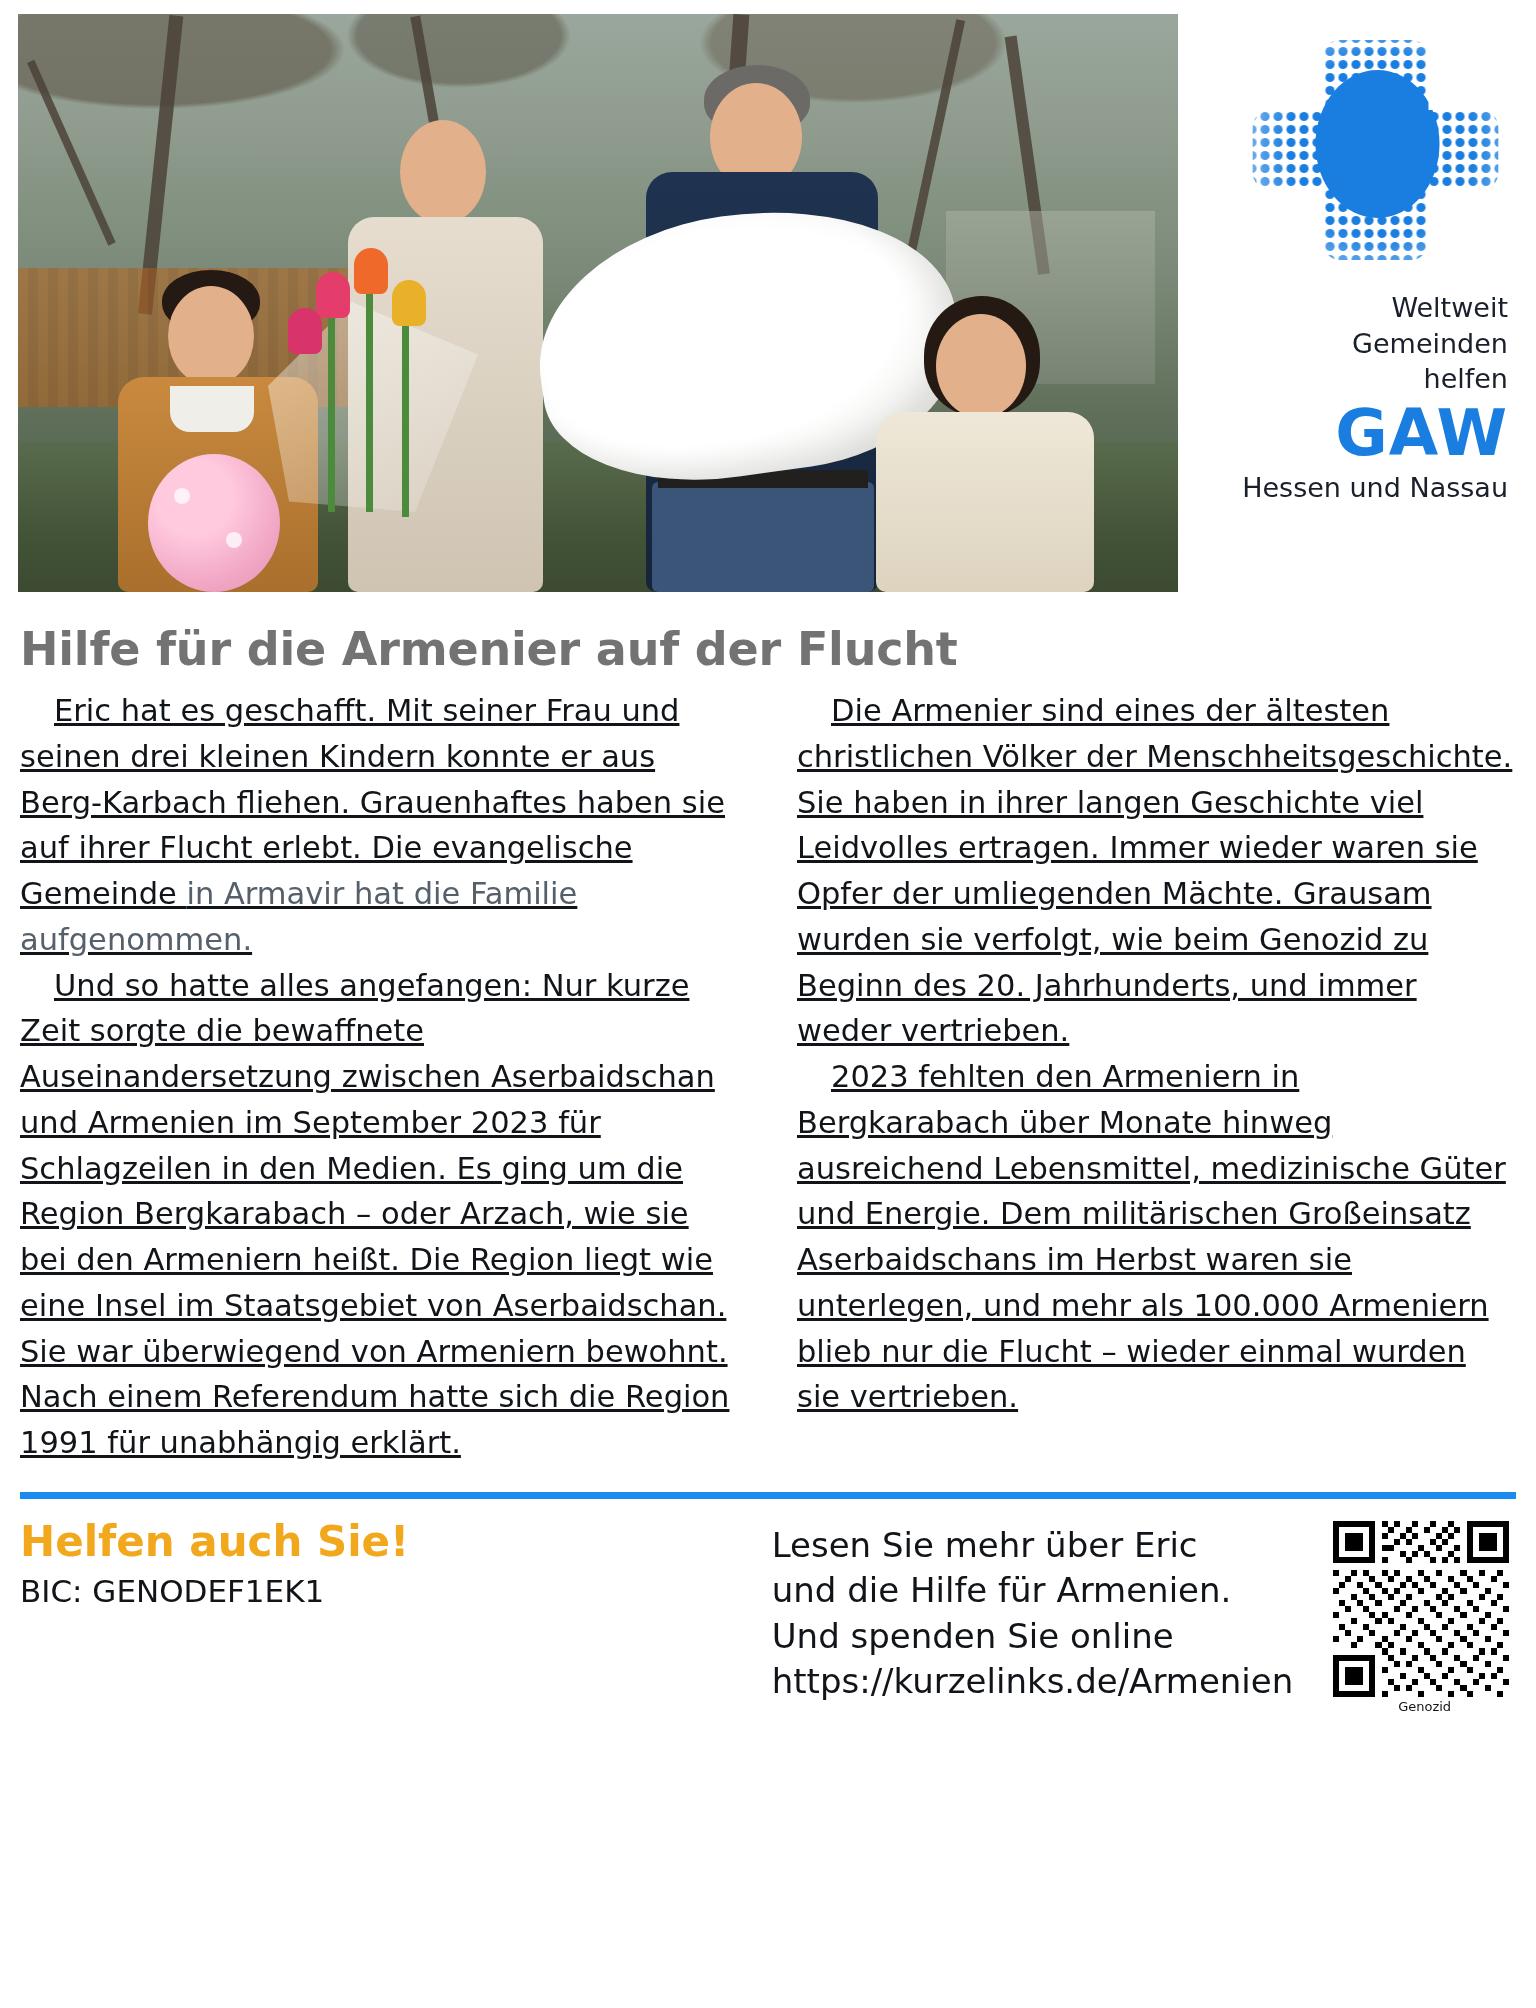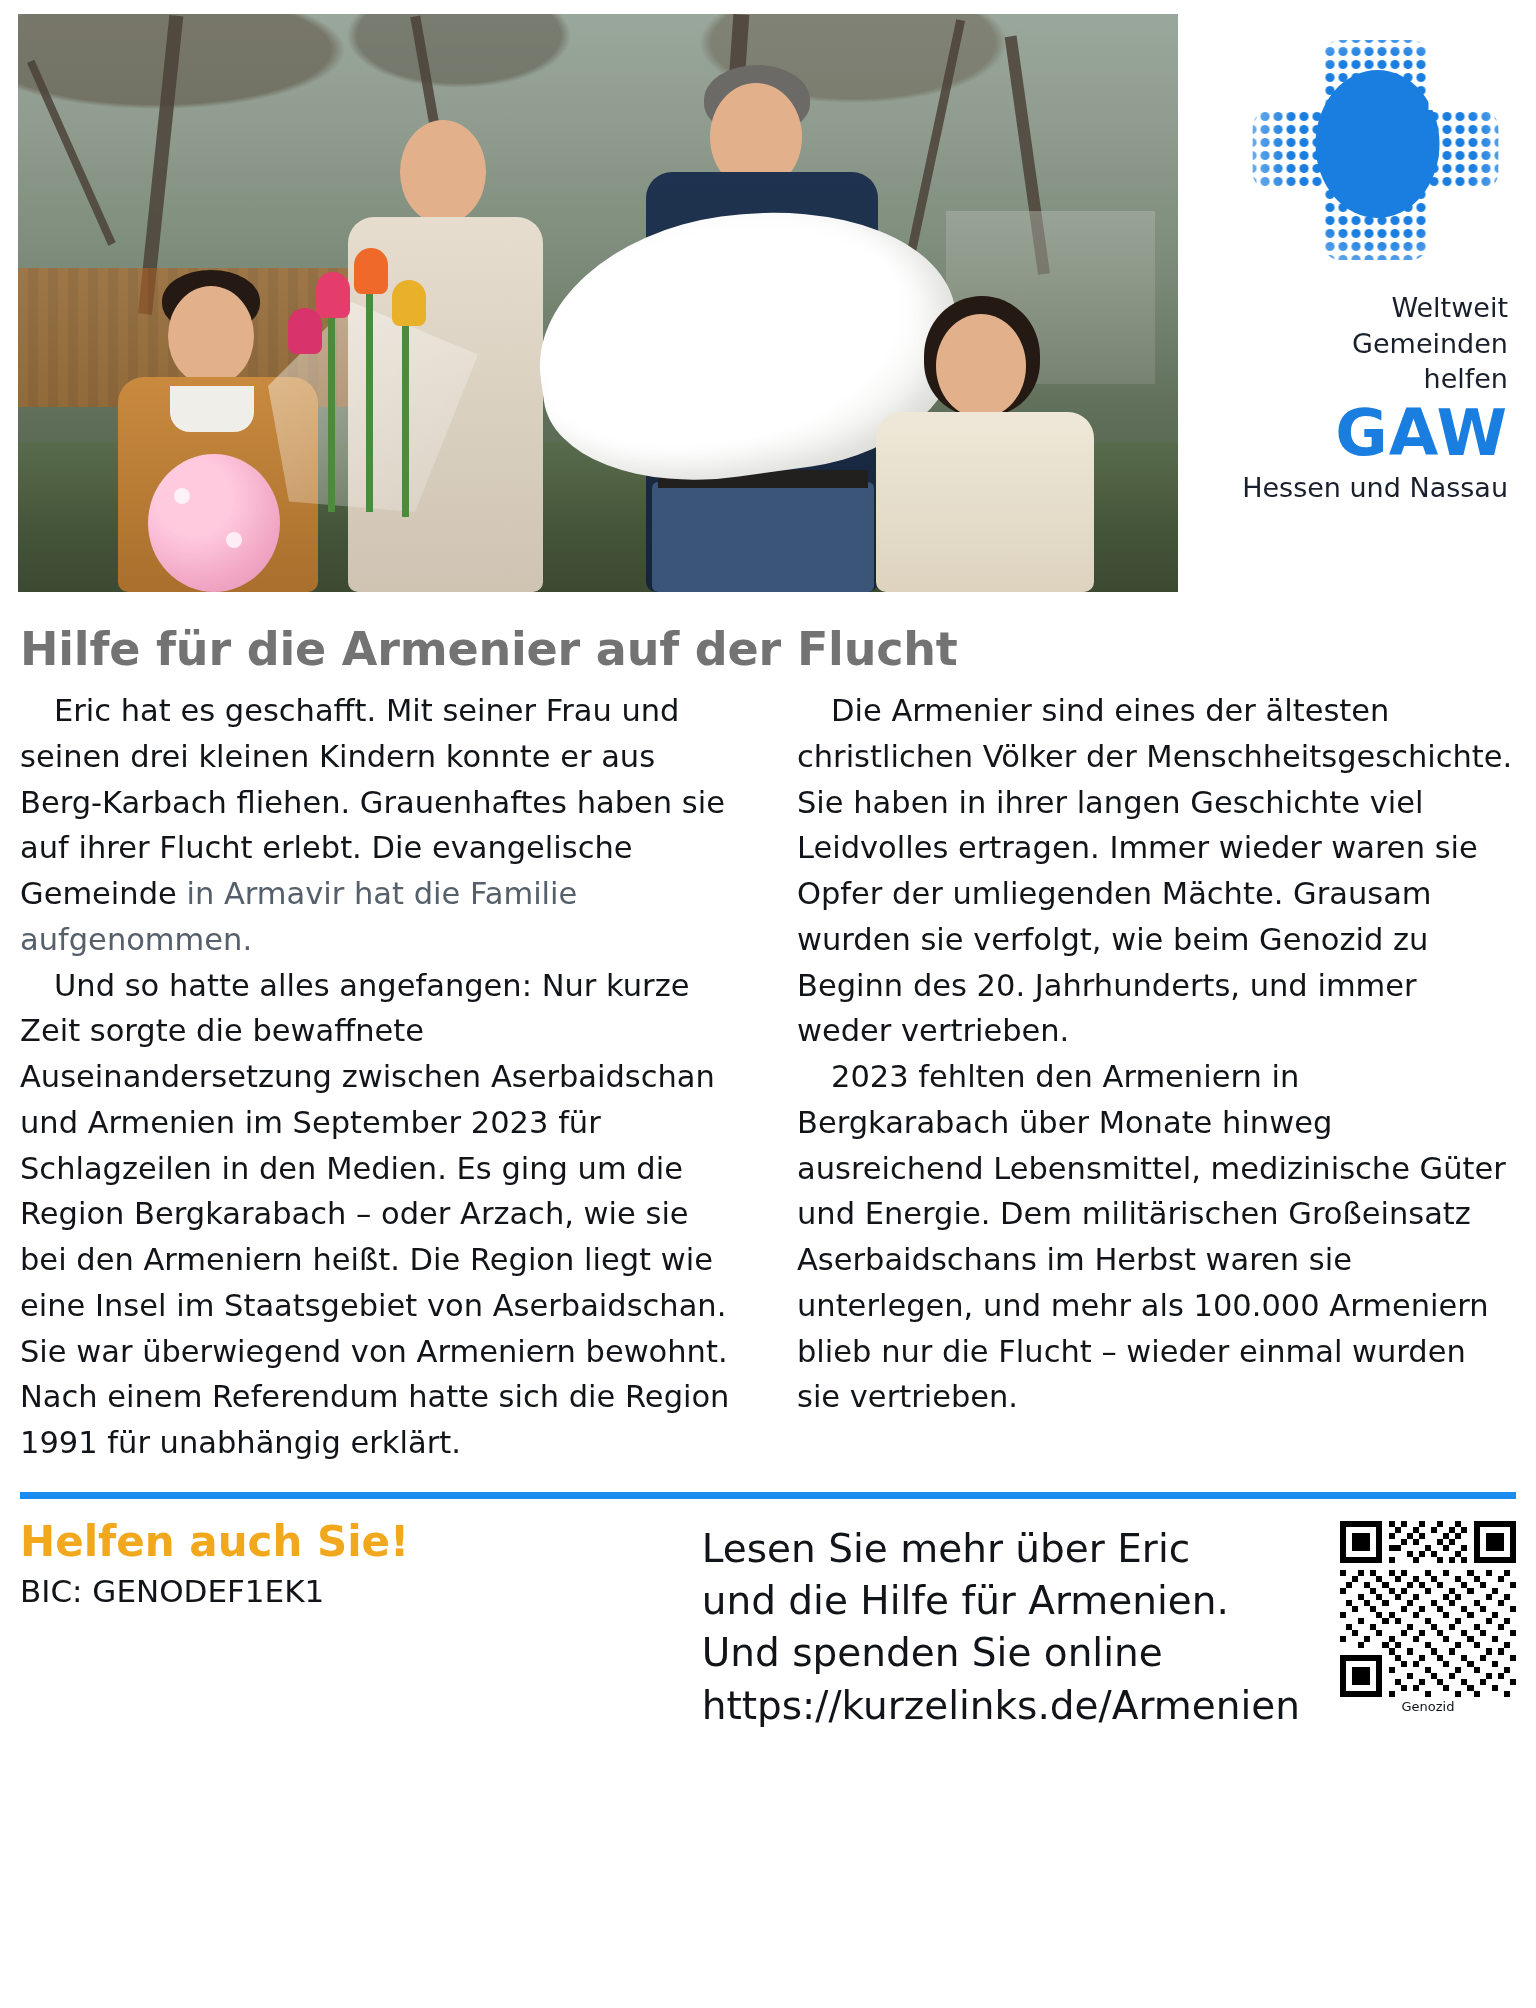--- a/index.html
+++ b/index.html
@@ -179,21 +179,21 @@
   }
   .col { width: 722px; }
   .col p {
     margin: 0;
     font-size: 30.5px;
     line-height: 1.5;
     color: #111418;
     text-align: left;
   }
   .col p + p { margin-top: 0; }
-  .indent { text-indent: 34px; }
+  .indent { text-indent: 34px; text-decoration: underline; }
   .muted { color: #56606b; }
 
   
   .rule {
     height: 7px;
     background: #1a8cf0;
     margin: 26px 20px 0 20px;
   }
   .footer {
     display: flex;
@@ -207,21 +207,21 @@
     font-weight: bold;
     margin-bottom: 6px;
   }
   .footer-left .line {
     font-size: 31px;
     line-height: 1.28;
     color: #111418;
   }
   .footer-mid {
     flex: 1;
-    font-size: 39px;
+    font-size: 34px;
     line-height: 1.34;
     color: #111418;
     padding-top: 6px;
   }
   .qr-wrap { width: 190px; text-align: center; padding-top: 4px; }
   .qr { width: 176px; height: 176px; display:block; }
   .qr-caption { font-size: 13px; color: #111418; margin-top: 2px; }
 </style>
 </head>
 <body>

